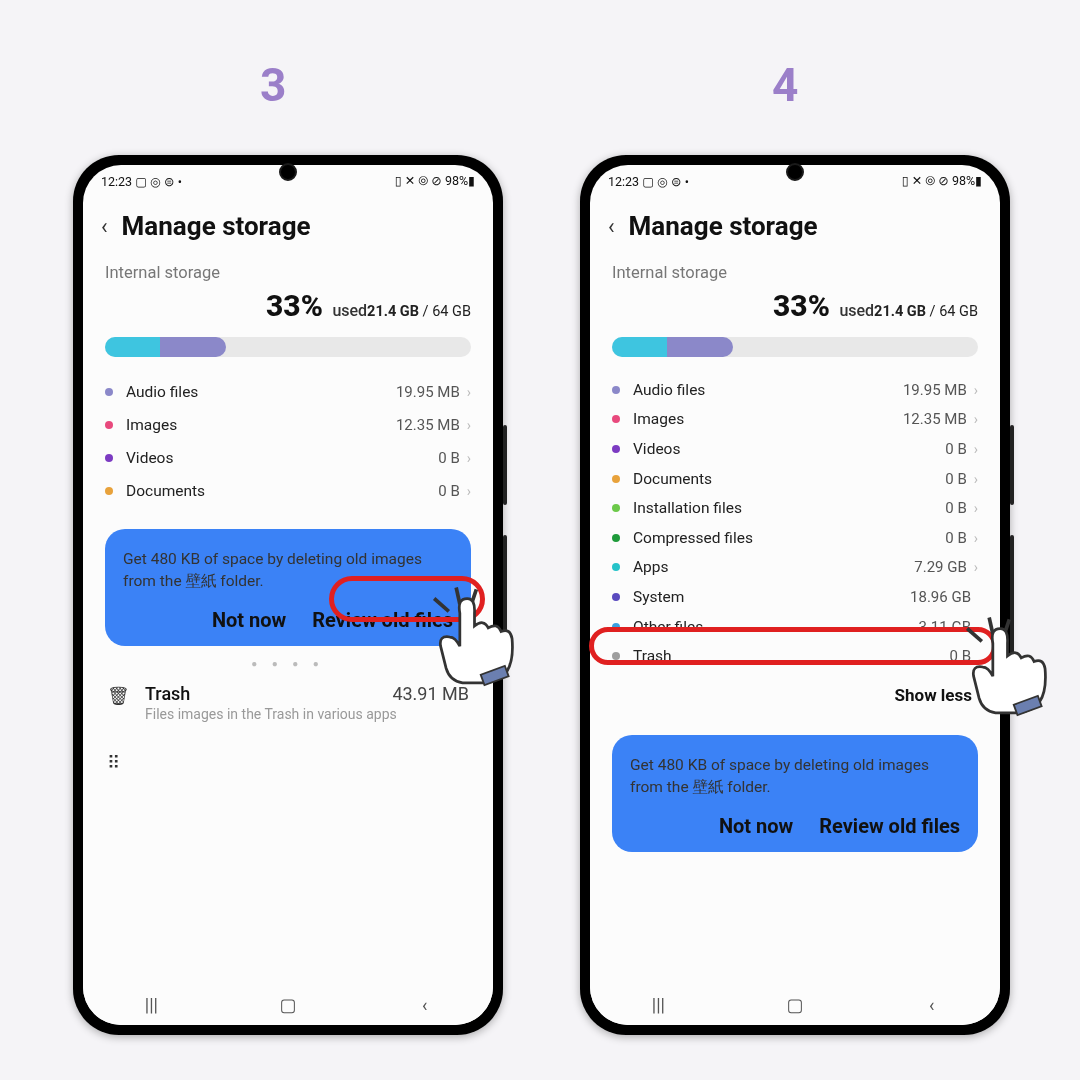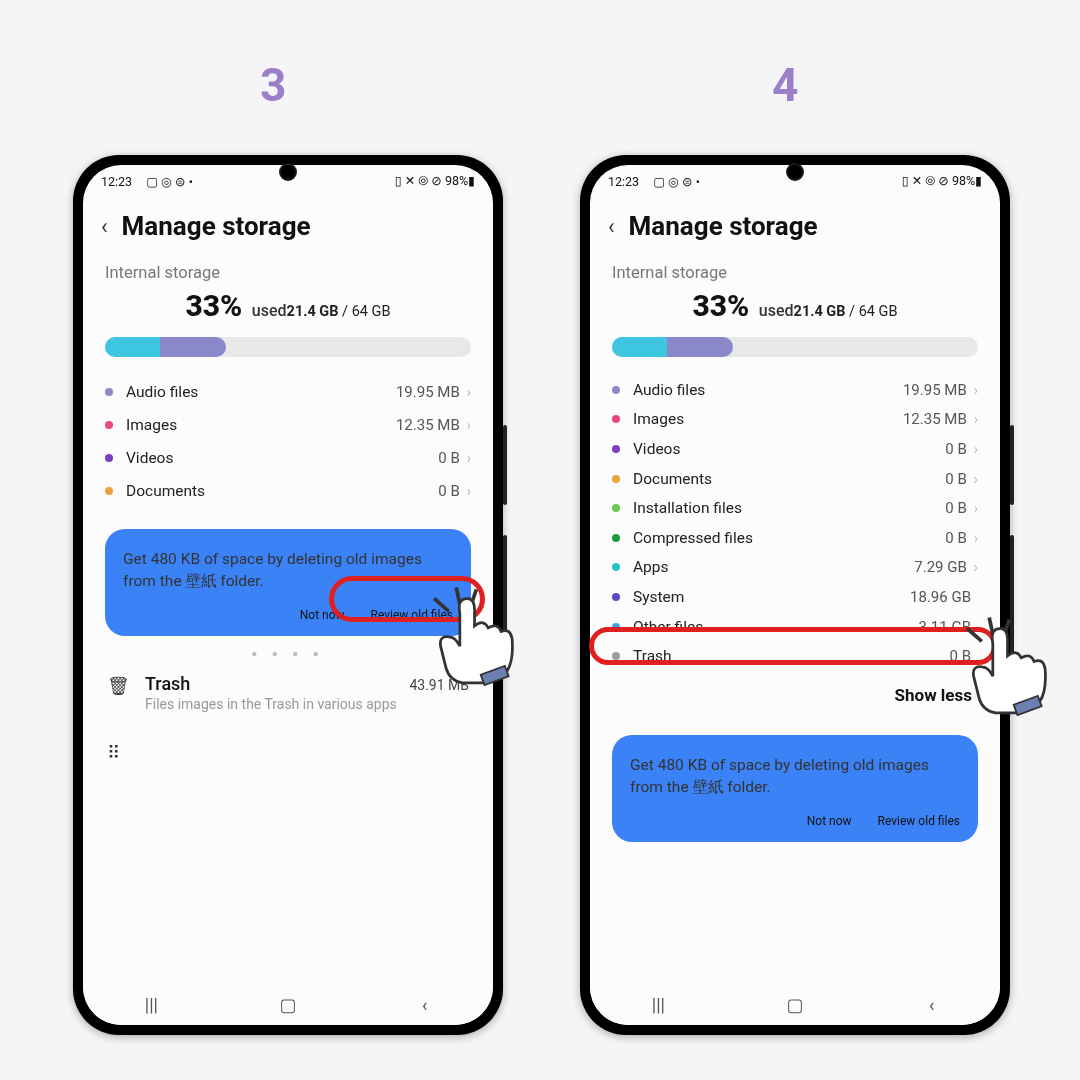--- a/index.html
+++ b/index.html
@@ -8,53 +8,53 @@
   .step-num.n1 { left: 260px; top: 58px; }
   .step-num.n2 { left: 772px; top: 58px; }
   .phone { position: absolute; width: 430px; height: 880px; background: #000; border-radius: 46px; padding: 10px; box-shadow: 0 2px 8px rgba(0,0,0,0.3); }
   .phone.p1 { left: 73px; top: 155px; }
   .phone.p2 { left: 580px; top: 155px; }
   .phone::before { content:""; position:absolute; right:-4px; top:270px; width:4px; height:80px; background:#222; border-radius:2px; }
   .phone::after { content:""; position:absolute; right:-4px; top:380px; width:4px; height:130px; background:#222; border-radius:2px; }
   .screen { width: 100%; height: 100%; background: #fcfcfc; border-radius: 38px; overflow: hidden; position: relative; }
   .camera { position:absolute; top:8px; left:50%; transform:translateX(-50%); width:18px; height:18px; background:#000; border-radius:50%; z-index:10; border:2px solid #1a1a1a; }
   .statusbar { display:flex; justify-content:space-between; align-items:center; padding: 8px 18px 4px; font-size:12.5px; color:#111; }
-  .sb-left { display:flex; gap:14px; align-items:center; }
+  .sb-left { display:flex; gap:3px; align-items:center; }
   .sb-right { display:flex; gap:2px; align-items:center;justify-content:flex-end; }
   .hdr { display:flex; align-items:center; gap:14px; padding: 18px 18px 14px; }
   .hdr .back { font-size:22px; color:#333; }
   .hdr .title { font-size:26px; font-weight:700; color:#111; }
   .content { padding: 8px 22px 0; }
   .sub   { font-size:16.5px; color:#777; margin-bottom:6px; }
-  .pct-row { display:flex; align-items:baseline; justify-content:center; margin-bottom:14px; }
+  .pct-row { display:flex; align-items:baseline; justify-content:flex-end; margin-bottom:14px; }
   .pct { font-size:30px; font-weight:800; color:#111; }
   .pct .u { font-size:16px; font-weight:500; color:#333; margin-left:2px;}
   .cap { font-size:14.5px; color:#222; }
   .cap b { font-weight:700; }
   .bar { height:20px; background:#e8e8e8; border-radius:10px; overflow:hidden; display:flex; margin-bottom:18px; }
   .seg1{ width:15%; background:#3ec5e0; }
   .seg2{ width:18%; background:#8b88c9; border-top-right-radius:10px; border-bottom-right-radius:10px; }
   .list { }
   .row { display:flex; align-items:center; padding:7.5px 0; font-size:15.5px; }
   .dot { width:8px; height:8px; border-radius:50%; margin-right:13px; flex-shrink:0; }
   .lbl { flex:1; color:#222; }
   .val { color:#555; font-size:15px; margin-right:7px; }
   .chev { color:#bbb; font-size:14px; }
   .show-btn { text-align:right; padding:14px 6px 8px; font-size:17px; font-weight:700; color:#111; }
   .card { background:#3b82f6; border-radius:20px; padding:20px 18px 14px; margin-top:22px; }
   .card p { font-size:15.5px; color:#333; line-height:1.4; margin-bottom:16px; }
   .card-btns { display:flex; justify-content:flex-end; gap:26px; }
-  .card-btns span { font-weight:400; font-size:12px; color:#111; }
+  .card-btns span { font-weight:700; font-size:20px; color:#111; }
   .dots { text-align:center; margin-top:12px; color:#bbb; letter-spacing:6px; font-size:10px; }
   .bottom-item { display:flex; align-items:flex-start; gap:16px; padding:14px 2px; }
   .bi-ico { width:22px; font-size:18px; color:#333; padding-top:2px; }
   .bi-main { flex:1; }
   .bi-top { display:flex; justify-content:space-between; align-items:baseline; }
   .bi-title { font-size:18px; font-weight:500; color:#111; }
-  .bi-sz { font-size:14px; color:#444; }
+  .bi-sz { font-size:18px; color:#444; }
   .bi-sub { font-size:14px; color:#999; margin-top:2px; }
   .nav { position:absolute; bottom:0; left:0; right:0; height:42px; display:flex; justify-content:space-around; align-items:center; color:#555; font-size:18px; background:#fcfcfc; }
   .nav-ico { width:20px; text-align:center; }
   .highlight { position:absolute; border:5px solid #e02020; border-radius:20px; pointer-events:none; z-index:20; }
   .h1 { left:329px; top:576px; width:156px; height:46px; border-radius:24px; }
   .h2 { left:589px; top:627px; width:408px; height:38px; }
   .pointer { position:absolute; z-index:25; pointer-events:none; }
   .pointer svg { width:110px; height:110px; }
   .pt1 { left:425px; top:582px; }
   .pt2 { left:958px; top:612px; }

